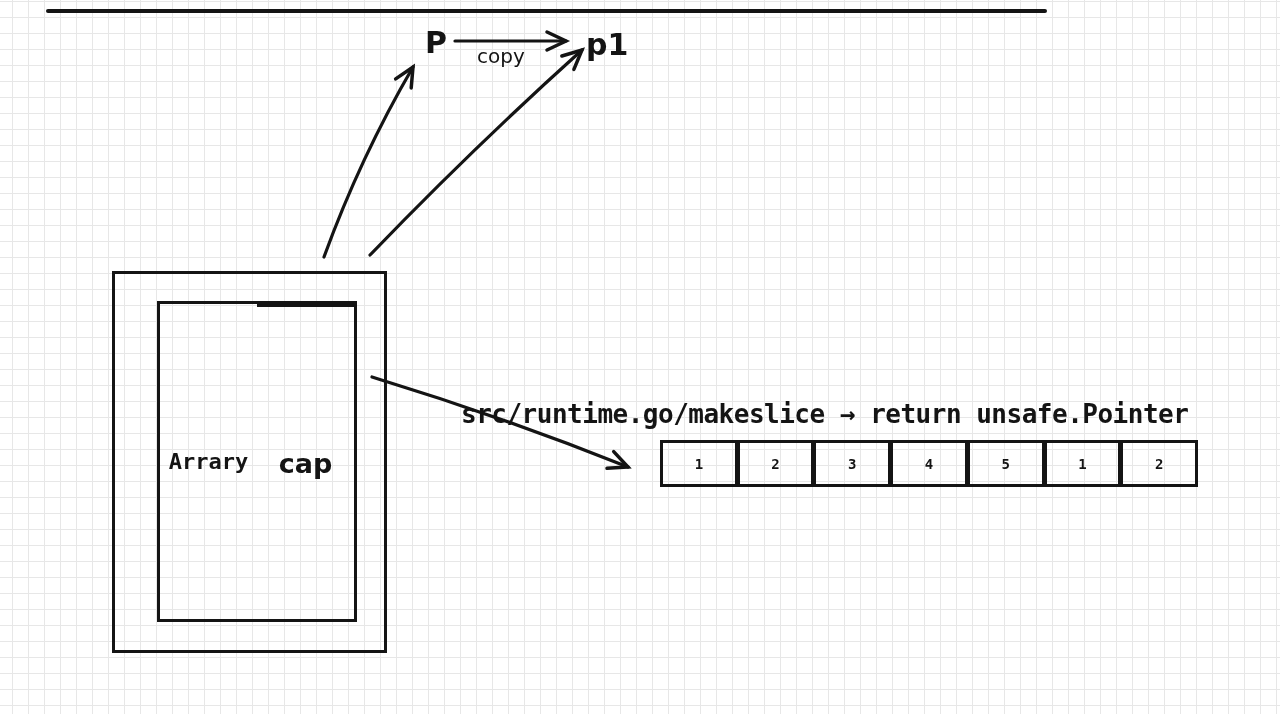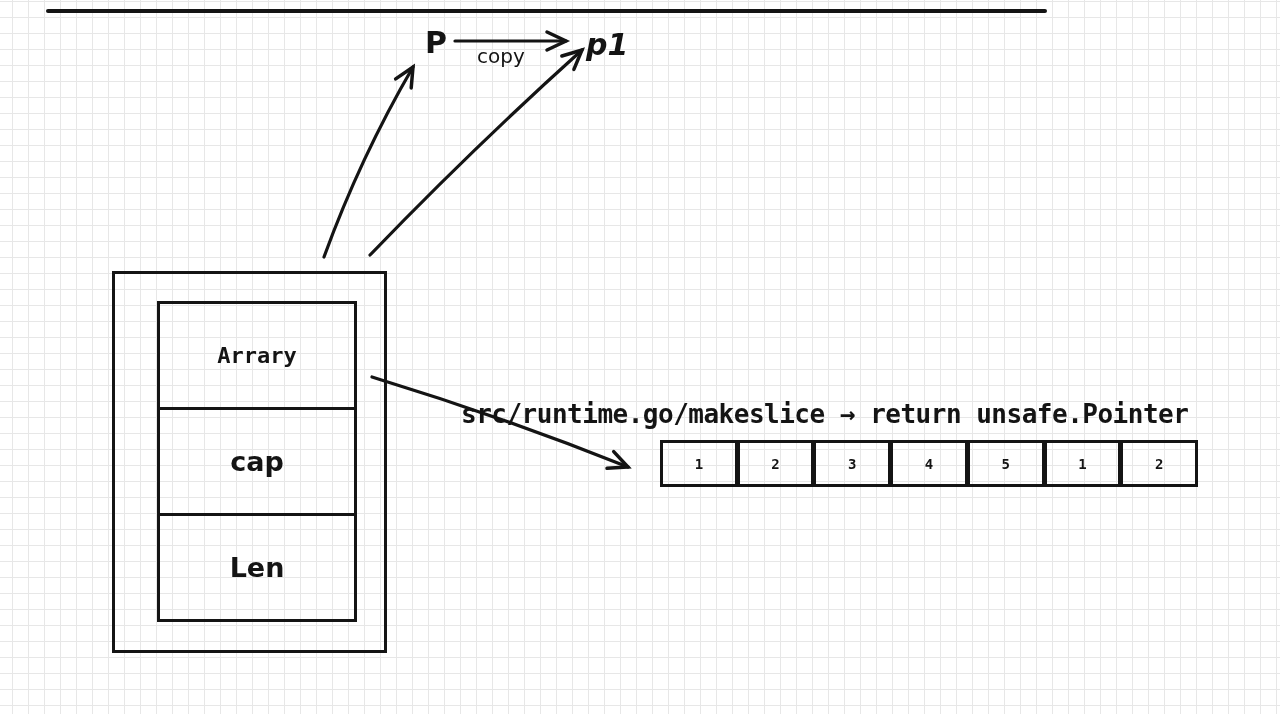--- a/index.html
+++ b/index.html
@@ -63,21 +63,21 @@
   }
   .inner-box {
     position: absolute;
     left: 42px;
     top: 27px;
     width: 200px;
     height: 321px;
     border: 3px solid #141414;
     box-sizing: border-box;
     display: flex;
-    flex-direction: column;
+    flex-direction: row;
   }
   .struct-cell {
     flex: 1;
     display: flex;
     align-items: center;
     justify-content: center;
     color: #141414;
   }
   .struct-cell + .struct-cell {
     border-top: 3.5px solid #141414;
@@ -139,32 +139,29 @@
 
     <path d="M 455 41 L 566 41" stroke-width="3.2" marker-end="url(#arrowhead)"></path>
 
     <path d="M 372 377 Q 503 417 628 467" stroke-width="3.2" marker-end="url(#arrowhead)"></path>
   </svg>
 
   <div class="label ptr-label" style="left:425px; top:28px;">P</div>
 
   <div class="label copy-label" style="left:477px; top:46px;">copy</div>
 
-  <div class="label ptr-label" style="left:586px; top:30px;font-style:italic;">p1</div>
+  <div class="label ptr-label" style="left:586px; top:30px;">p1</div>
 
   <div class="outer-box">
     <div class="inner-box">
       <div class="struct-cell mono-field">
         <span>Arrary</span>
       </div>
       <div class="struct-cell sans-field">
         <span>cap</span>
-      </div>
-      <div class="struct-cell sans-field">
-        <span>Len</span>
       </div>
     </div>
   </div>
 
   <div class="label annotation-label" style="left:461px; top:366px;margin-top:35px;">src/runtime.go/makeslice → return unsafe.Pointer</div>
 
   <div class="memory-array">
       <div class="mem-cell">
         <span>1</span>
       </div>

